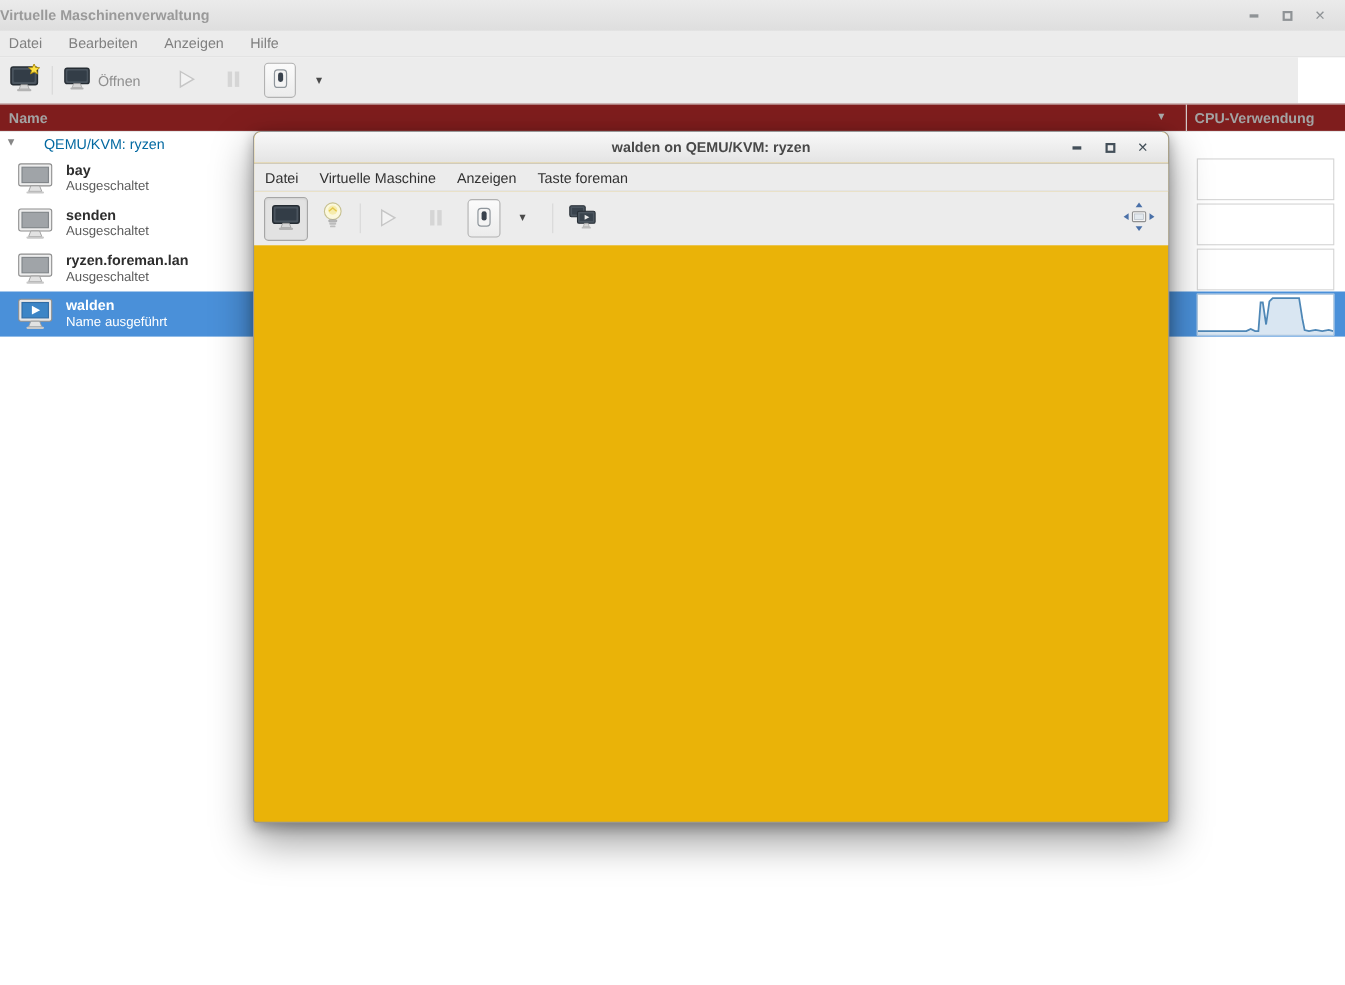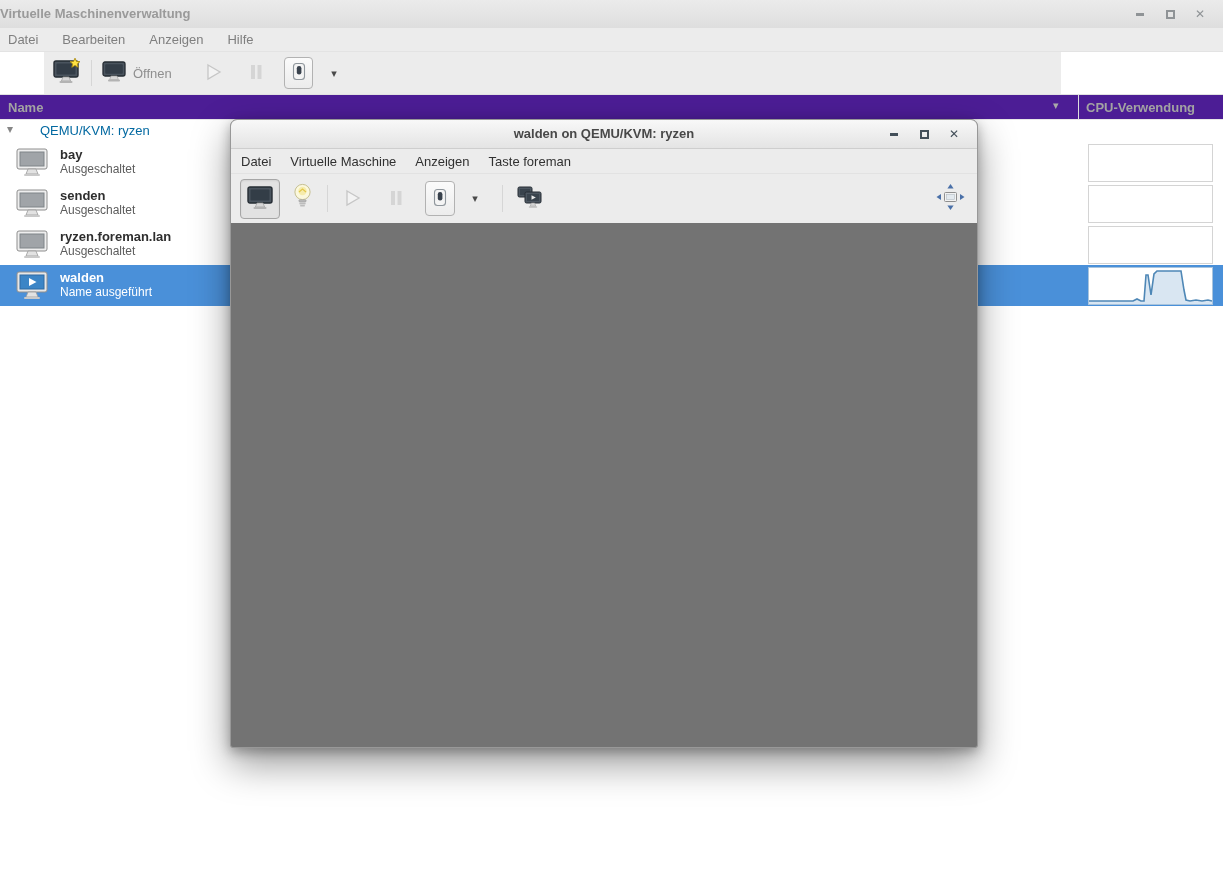--- a/index.html
+++ b/index.html
@@ -13,49 +13,49 @@
   .winctl .ctl{width:30px;height:28px;display:flex;align-items:center;justify-content:center;}
   .ctl-min-glyph{width:8px;height:3px;background:#8f9396;}
   .ctl-max-glyph{width:5px;height:5px;border:2.5px solid #8f9396;}
   .ctl-close-glyph{color:#8f9396;font-weight:bold;font-size:12px;line-height:12px;}
   .vm-ctl .ctl-min-glyph{background:#434f59;}
   .vm-ctl .ctl-max-glyph{border-color:#434f59;}
   .vm-ctl .ctl-close-glyph{color:#434f59;}
   .mw-menubar{position:absolute;left:0;top:28px;width:1223px;height:24px;background:#ececec;
               display:flex;align-items:center;padding-left:8px;box-sizing:border-box;border-bottom:1px solid #e3e3e3;}
   .mw-menubar .menu-item{color:#7f7f7f;margin-right:24px;}
-  .mw-toolbar{position:absolute;left:0;top:52px;width:1017px;height:42px;background:#ececec;margin-left:44px;}
+  .mw-toolbar{position:absolute;left:0;top:52px;width:1180px;height:42px;background:#ececec;}
   .tb-sep{position:absolute;width:1px;background:#d6d6d6;}
   .tb-btn{position:absolute;display:flex;align-items:center;justify-content:center;}
   .tb-framed{border:1px solid #b2b2b2;border-radius:4px;background:linear-gradient(#fbfbfb,#ececec);}
   .tb-toggled{border:1px solid #a6a6a6;border-radius:4px;background:#e2e2e2;box-shadow:inset 0 1px 2px rgba(0,0,0,.08);}
   .open-label{color:#8f8f8f;margin-left:7px;}
   .caret{font-size:11px;color:#4a4a4a;line-height:10px;}
   
-  .mw-header{position:absolute;left:0;top:94px;width:1223px;height:26px;background:#4c1d95;
+  .mw-header{position:absolute;left:0;top:94px;width:1223px;height:26px;background:#7f1d1d;
              border-top:1px solid #e2e2e2;border-bottom:1px solid #e7e7e7;box-sizing:border-box;}
   .col-label{position:absolute;top:5px;font-weight:bold;color:#a3a3a3;}
   .sort-caret{position:absolute;left:1053px;top:4px;color:#a9a9a9;font-size:11px;}
   .col-sep{position:absolute;left:1078px;top:0;width:1px;height:25px;background:#dddddd;}
   
   .tree{position:absolute;left:0;top:120px;width:1223px;height:775px;background:#ffffff;}
   .root-row{position:absolute;left:0;top:0;width:100%;height:22px;}
   .expander{position:absolute;left:7px;top:2px;color:#868686;font-size:12px;}
   .root-label{position:absolute;left:40px;top:3px;color:#0369a1;}
   .vm-row{position:absolute;left:0;width:100%;height:41px;}
   .vm-row .vm-icon{position:absolute;left:15px;top:6px;}
   .vm-name{position:absolute;left:60px;top:5px;font-weight:bold;color:#2e2e2e;}
   .vm-status{position:absolute;left:60px;top:20px;font-size:12px;color:#5c5c5c;}
   .vm-row.selected{background:#4a90d9;}
   .vm-row.selected .vm-name,.vm-row.selected .vm-status{color:#ffffff;}
   .cpu-box{position:absolute;left:1088px;top:2px;width:123px;height:36px;background:#ffffff;
            border:1px solid #d4d4d4;box-sizing:content-box;}
   .vm-row.selected .cpu-box{border-color:#a9c4dd;}
   
-  .vmw{position:absolute;left:230px;top:119px;width:748px;height:629px;background:#737373;
+  .vmw{position:absolute;left:230px;top:119px;width:833px;height:629px;background:#eab308;
        border:1px solid #989898;border-radius:7px 7px 3px 3px;box-sizing:border-box;
        box-shadow:0 16px 38px rgba(0,0,0,.40),0 4px 12px rgba(0,0,0,.28);}
   .vmw-titlebar{position:relative;height:28px;background:linear-gradient(#f8f8f8,#e4e4e4);
                 border-bottom:1px solid #cecece;border-radius:6px 6px 0 0;}
   .vmw-title{text-align:center;line-height:27px;font-weight:bold;color:#484848;}
   .vmw-menubar{height:24px;background:#ececec;display:flex;align-items:center;padding-left:10px;
                border-bottom:1px solid #e2e2e2;}
   .vmw-menubar .menu-item{color:#313131;margin-right:19px;}
   .vmw-toolbar{position:relative;height:49px;background:#ececec;}
   .console{position:absolute;left:0;right:0;top:102px;bottom:0;background:#000;

